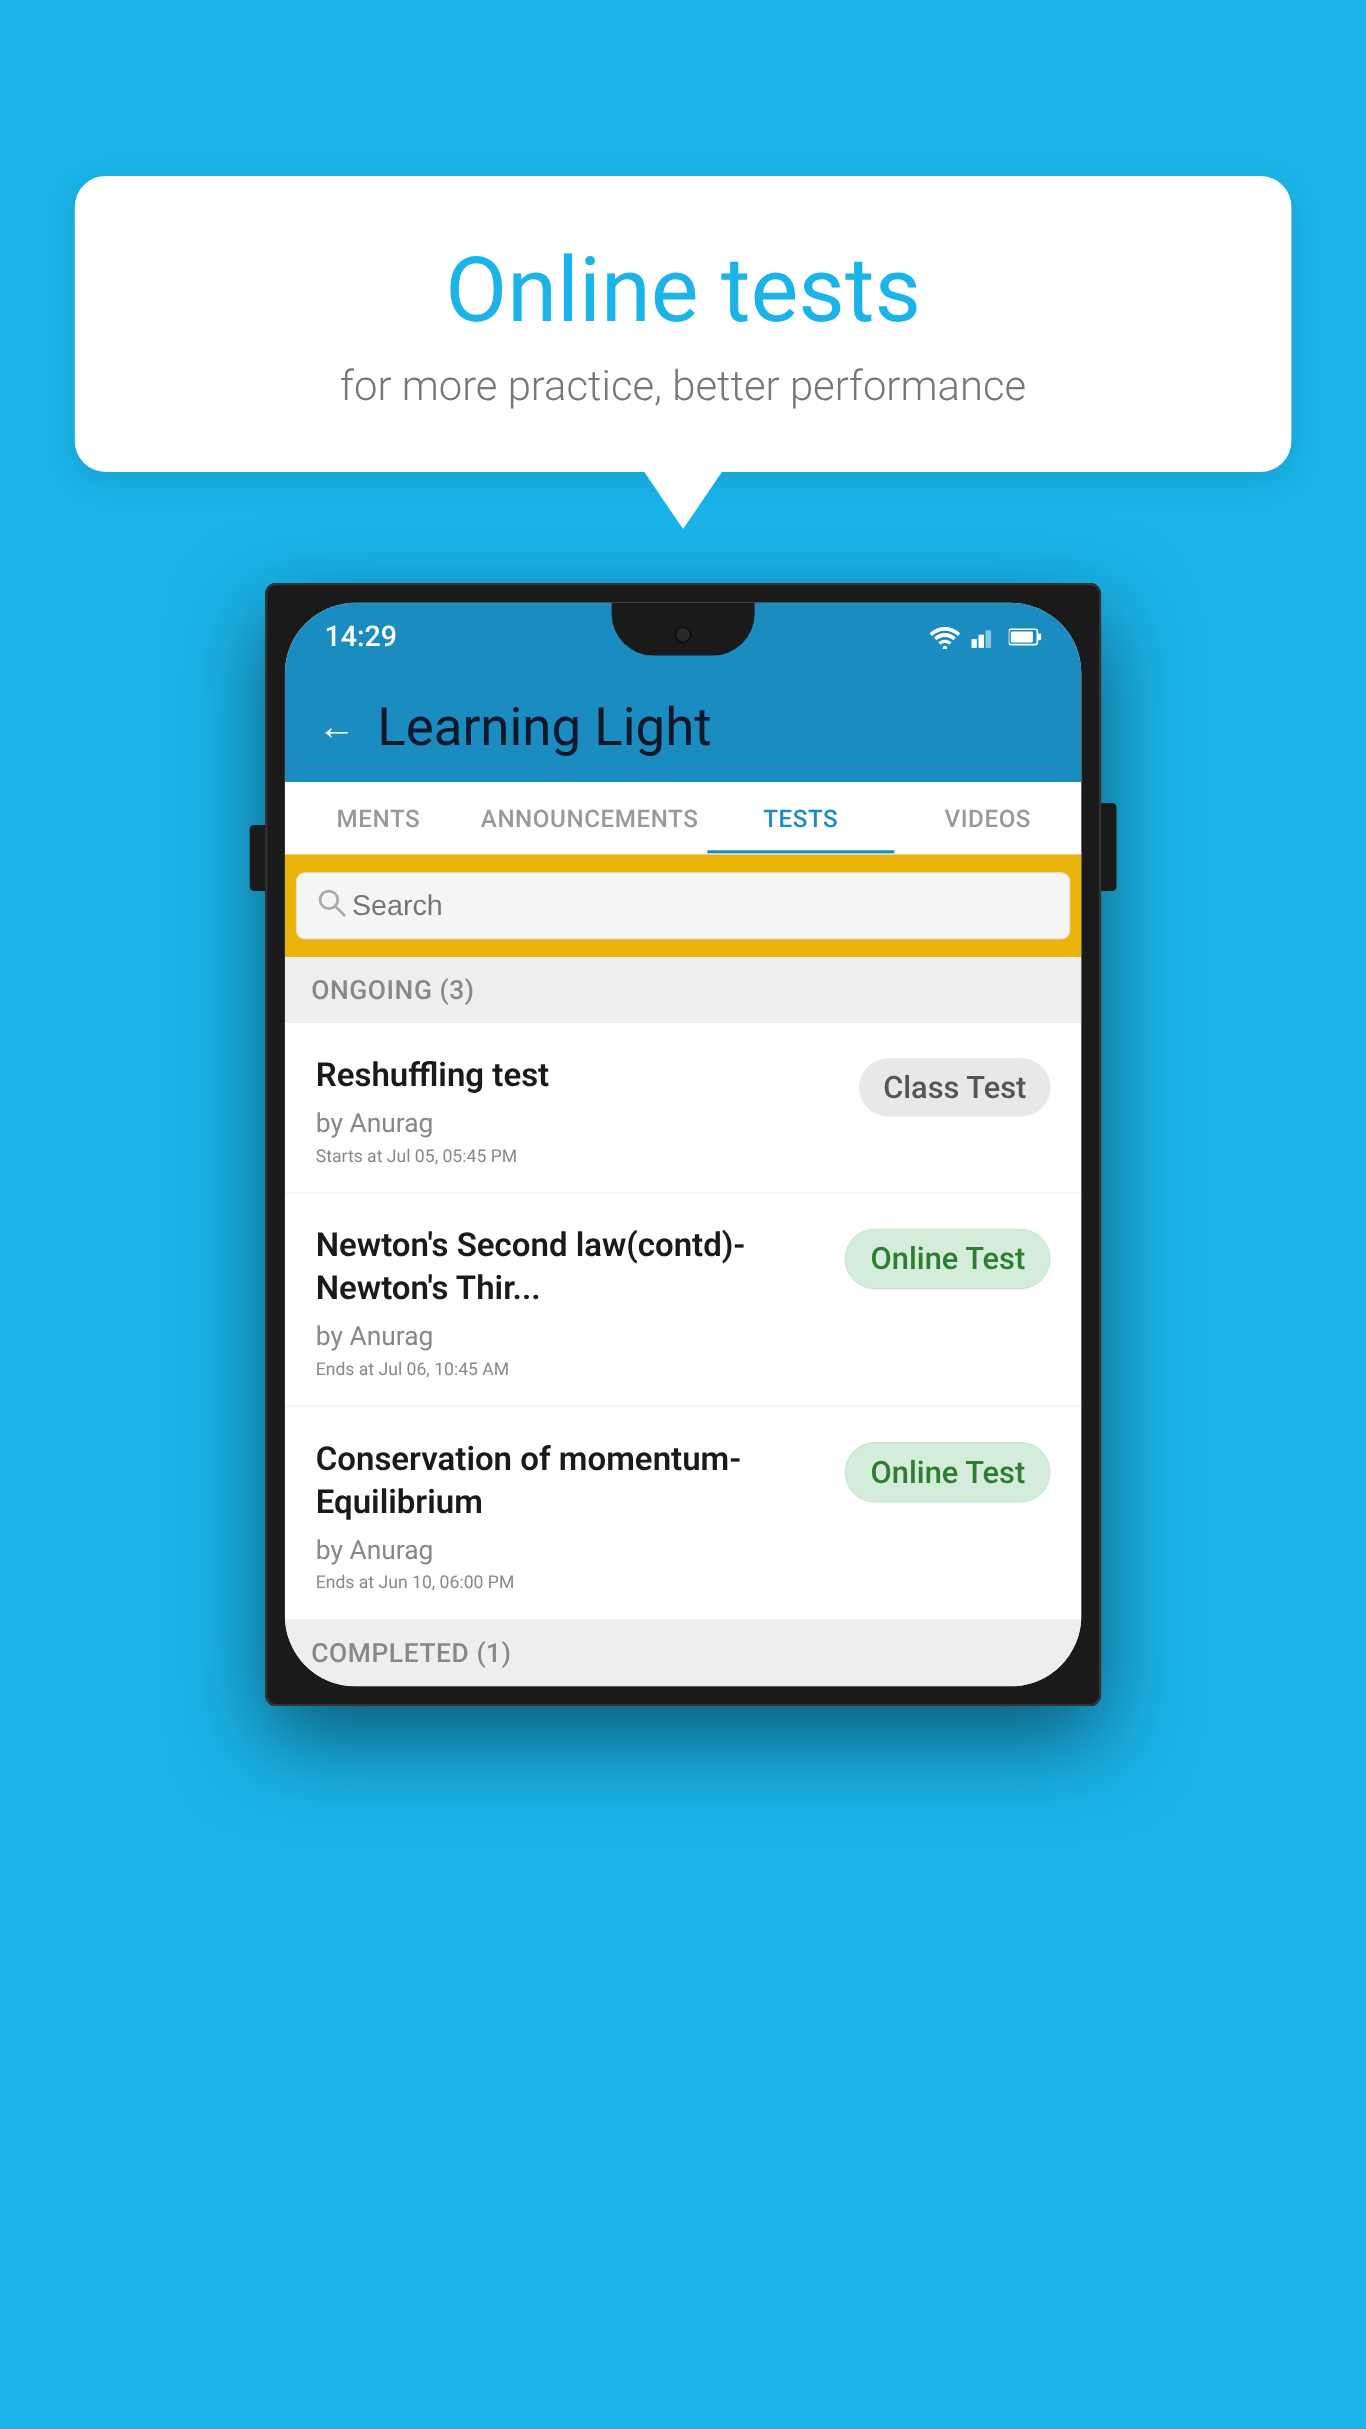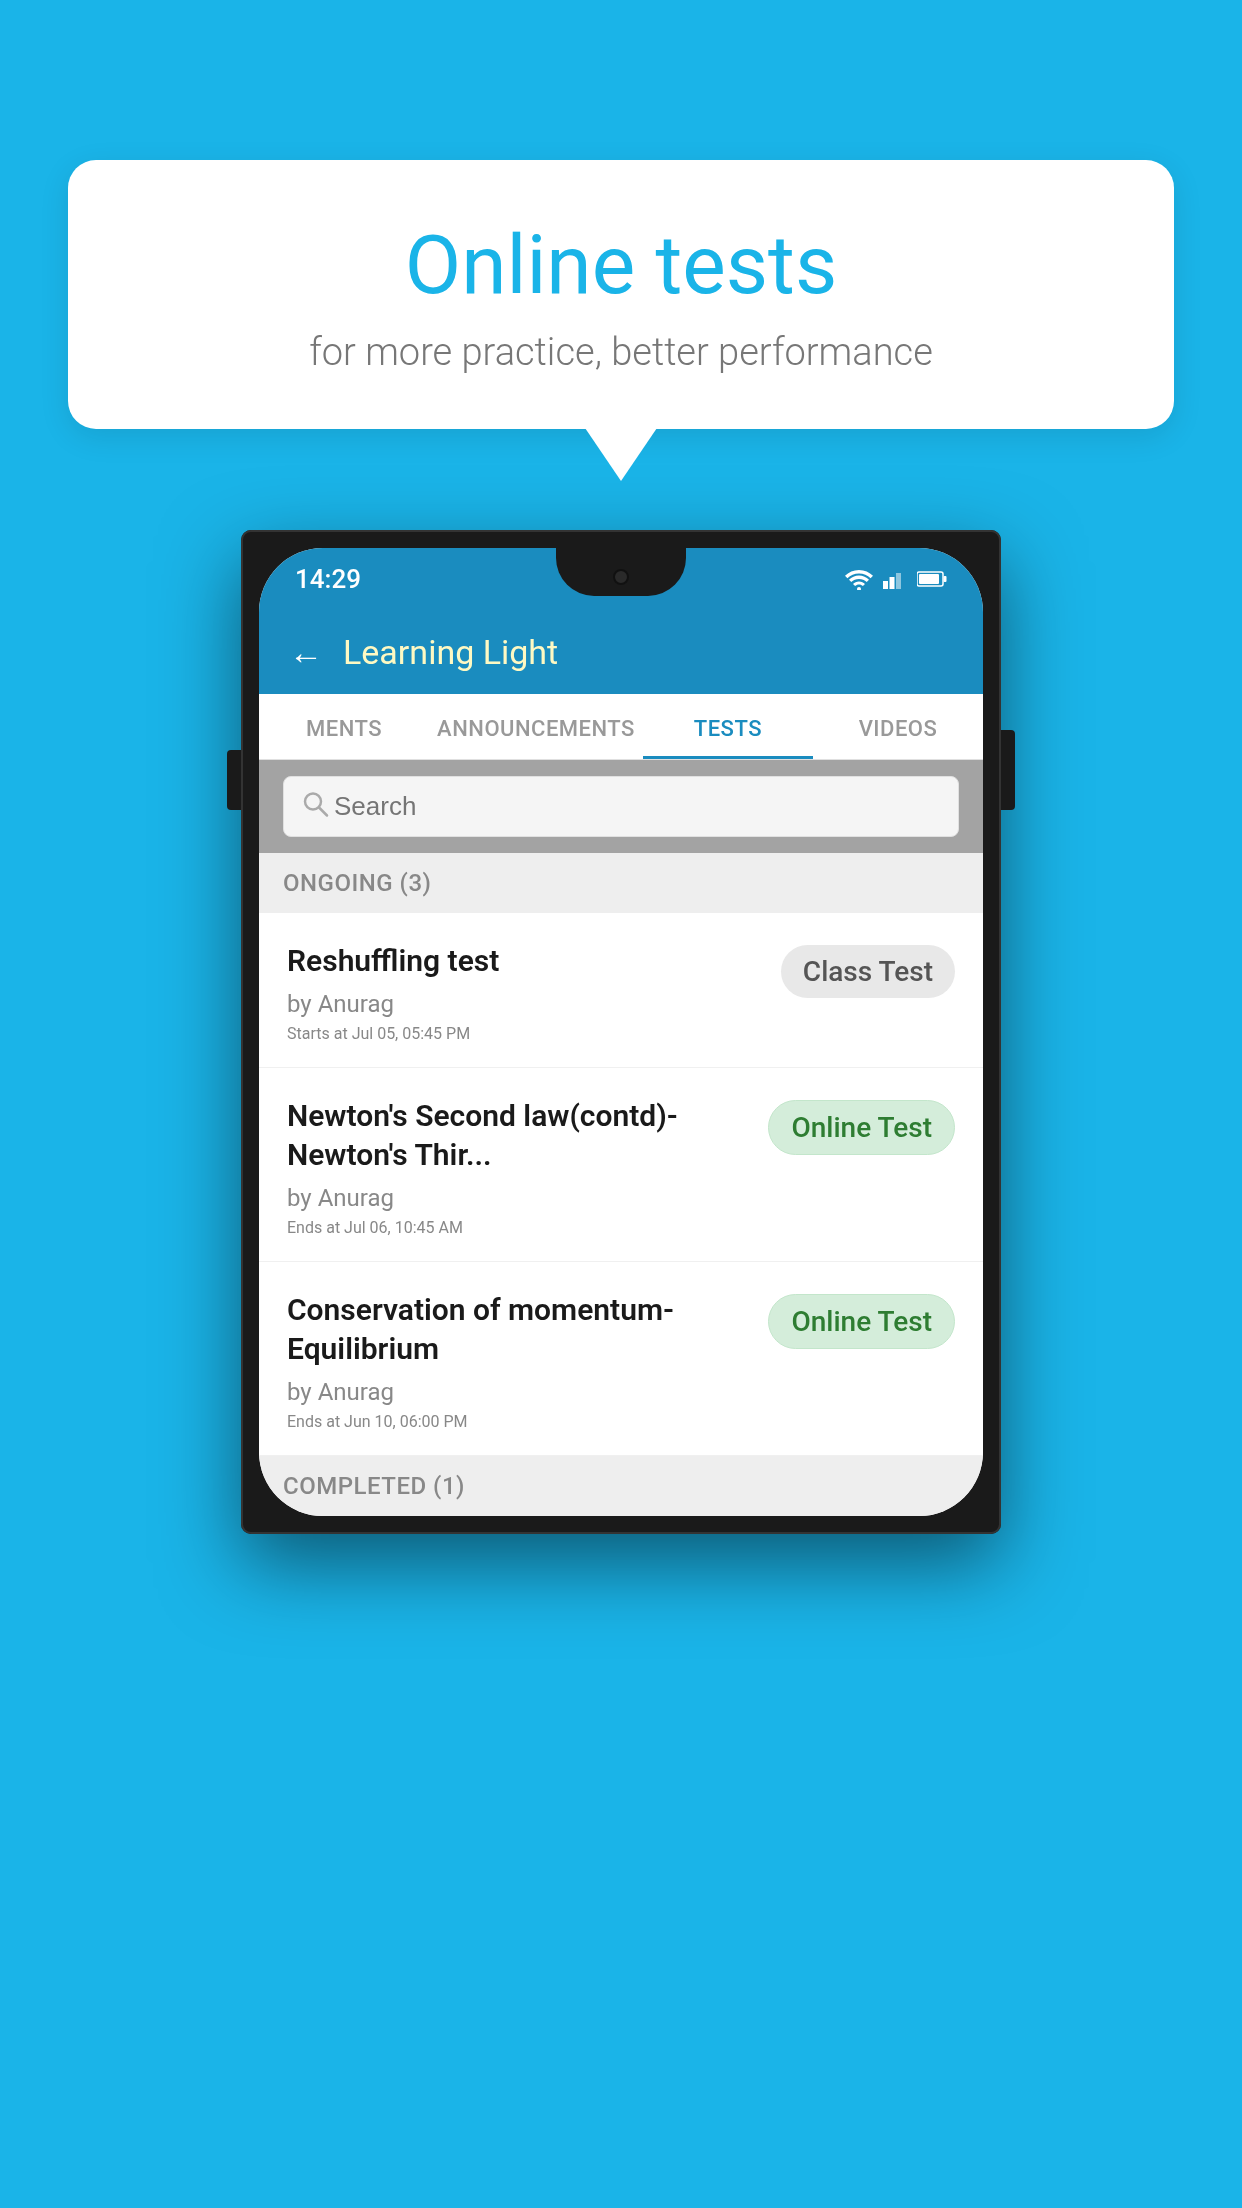--- a/index.html
+++ b/index.html
@@ -132,22 +132,22 @@
       gap: 20px;
     }
 
     .back-arrow {
       color: white;
       font-size: 34px;
       cursor: pointer;
     }
 
     .app-title {
-      color: #fef9c3;
-      font-size: 34px;
+      color: #0f172a;
+      font-size: 48px;
       font-weight: 400;
     }
 
     
     .tab-bar {
       background: white;
       display: flex;
       border-bottom: 1px solid #e0e0e0;
       overflow: hidden;
     }
@@ -172,22 +172,22 @@
       position: absolute;
       bottom: 0;
       left: 0;
       right: 0;
       height: 3px;
       background: #1a8cbf;
     }
 
     
     .search-container {
-      background: #a3a3a3;
-      padding: 16px 24px;
+      background: #eab308;
+      padding: 16px 10px;
     }
 
     .search-wrapper {
       position: relative;
     }
 
     .search-icon-el {
       position: absolute;
       left: 18px;
       top: 50%;

